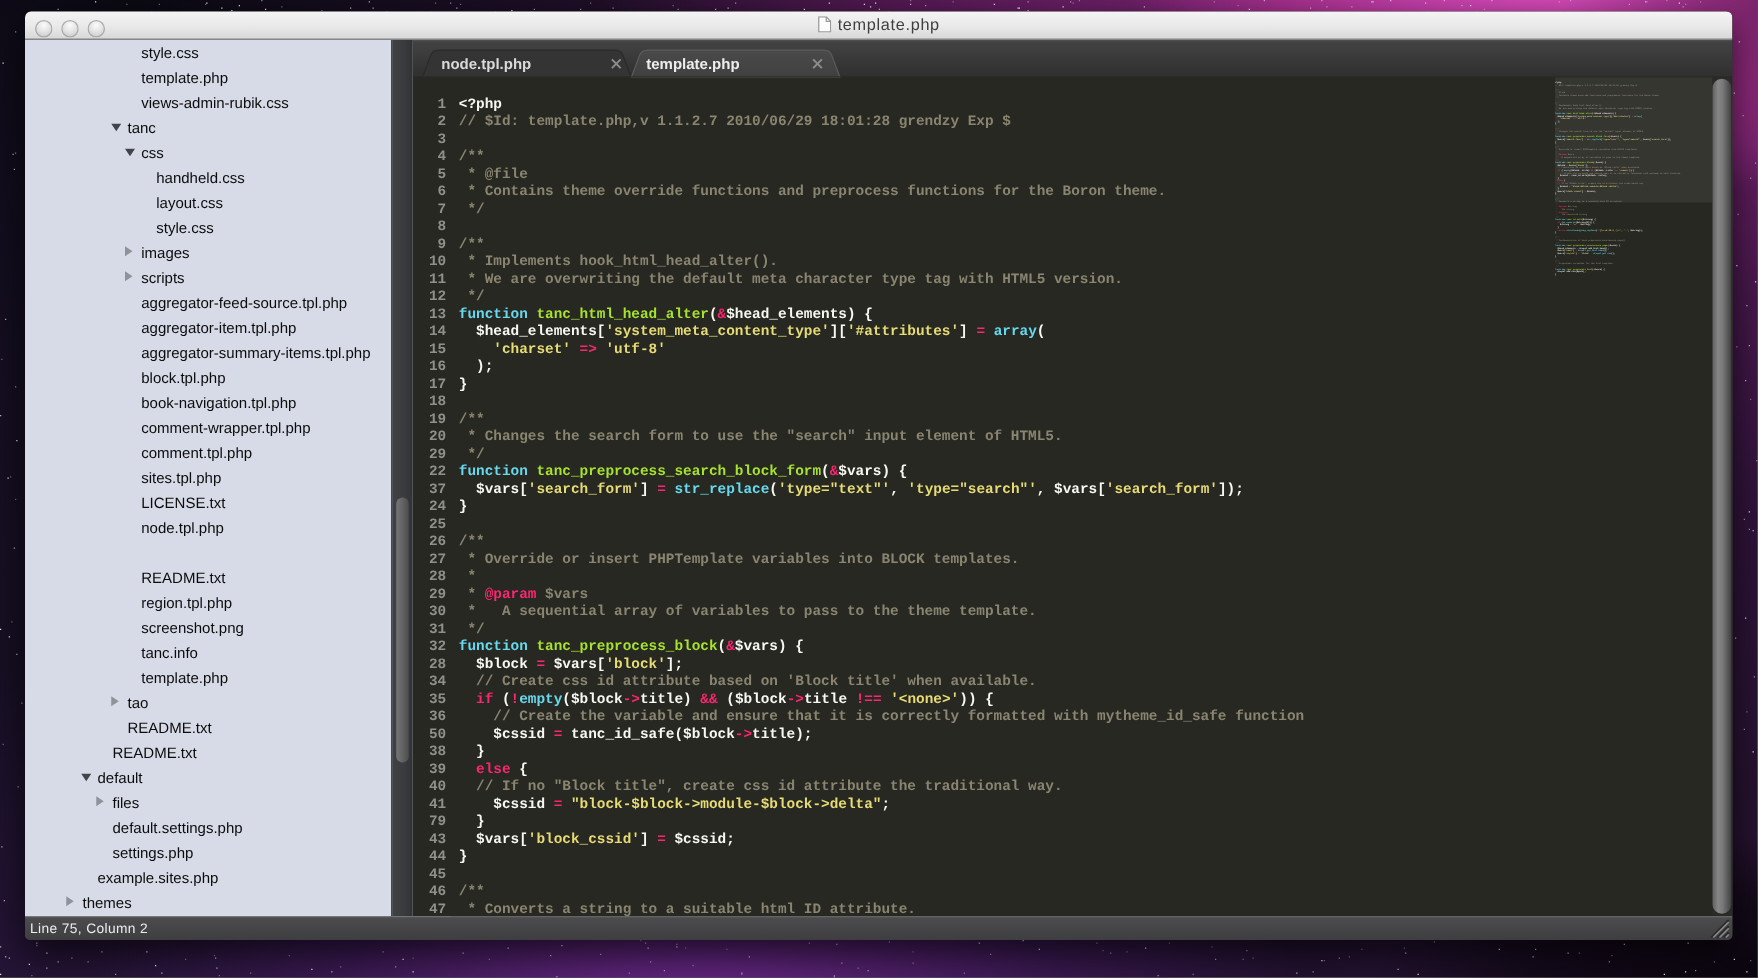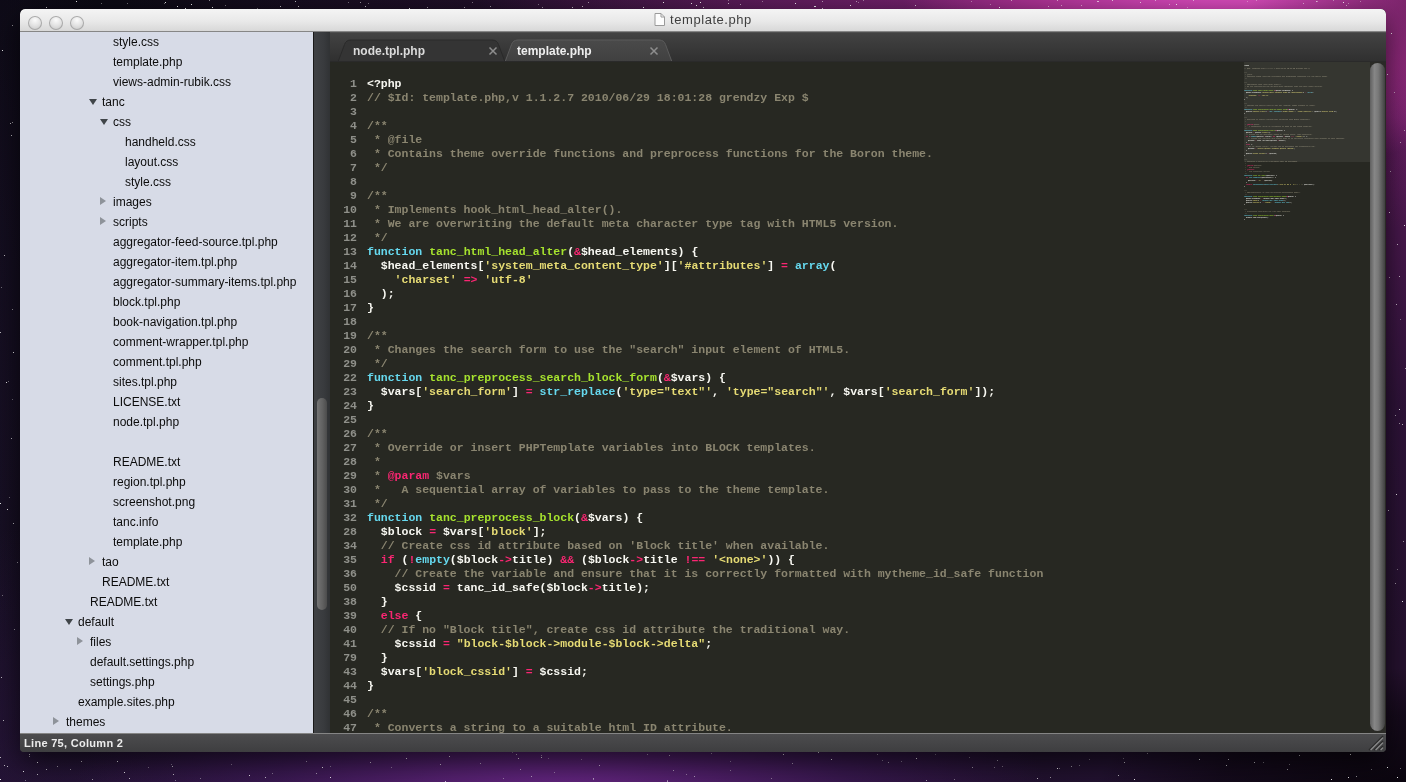--- a/index.html
+++ b/index.html
@@ -73,21 +73,21 @@
 .vtrack { position:absolute; left:1040px; top:30px; width:16px; height:671px;
   background:#2a2a26; }
 .vthumb { position:absolute; left:1040px; top:31px; width:15px; height:668px;
   border-radius:7.5px;
   background:linear-gradient(90deg,#606060,#868686 30%,#787878 55%,#535353 85%,#404040); }
 
 .status { position:absolute; left:0; bottom:0; width:100%; height:19px;
   background:linear-gradient(#4c4c4e,#3e3e40); border-top:1px solid #858585;
   border-radius:0 0 4px 4px; }
 .status .txt { position:absolute; left:4px; top:0; line-height:18px;
-  font-size:11px; font-weight:bold; color:#ececec; letter-spacing:.3px; }
+  font-size:11px; font-weight:normal; color:#ececec; letter-spacing:.3px; }
 .grip { position:absolute; right:2px; bottom:1px; }
 </style></head>
 <body>
 <div class="stars"></div>
 <div class="win">
   <div class="titlebar">
     <span class="tl" style="left:8px"></span>
     <span class="tl" style="left:29px"></span>
     <span class="tl" style="left:50px"></span>
     <div class="title"><svg width="11" height="13" viewBox="0 0 11 13">
@@ -251,21 +251,21 @@
           <div class="l"><span class="n">13</span><span class="t"><i class="b">function</i> <i class="f">tanc_html_head_alter</i>(<i class="k">&amp;</i>$head_elements) {</span></div>
           <div class="l"><span class="n">14</span><span class="t">  $head_elements[<i class="s">'system_meta_content_type'</i>][<i class="s">'#attributes'</i>] <i class="k">=</i> <i class="b">array</i>(</span></div>
           <div class="l"><span class="n">15</span><span class="t">    <i class="s">'charset'</i> <i class="k">=&gt;</i> <i class="s">'utf-8'</i></span></div>
           <div class="l"><span class="n">16</span><span class="t">  );</span></div>
           <div class="l"><span class="n">17</span><span class="t">}</span></div>
           <div class="l"><span class="n">18</span><span class="t"></span></div>
           <div class="l"><span class="n">19</span><span class="t"><i class="c">/**</i></span></div>
           <div class="l"><span class="n">20</span><span class="t"><i class="c"> * Changes the search form to use the "search" input element of HTML5.</i></span></div>
           <div class="l"><span class="n">29</span><span class="t"><i class="c"> */</i></span></div>
           <div class="l"><span class="n">22</span><span class="t"><i class="b">function</i> <i class="f">tanc_preprocess_search_block_form</i>(<i class="k">&amp;</i>$vars) {</span></div>
-          <div class="l"><span class="n">23</span><span class="t">  $vars[<i class="s">'search_form'</i>] <i class="k">=</i> <i class="b">str_replace</i>(<i class="s">'type="text"'</i>, <i class="s">'type="search"'</i>, $vars[<i class="s">'search_form'</i>]);</span></div>
+          <div class="l"><span class="n">37</span><span class="t">  $vars[<i class="s">'search_form'</i>] <i class="k">=</i> <i class="b">str_replace</i>(<i class="s">'type="text"'</i>, <i class="s">'type="search"'</i>, $vars[<i class="s">'search_form'</i>]);</span></div>
           <div class="l"><span class="n">24</span><span class="t">}</span></div>
           <div class="l"><span class="n">25</span><span class="t"></span></div>
           <div class="l"><span class="n">26</span><span class="t"><i class="c">/**</i></span></div>
           <div class="l"><span class="n">27</span><span class="t"><i class="c"> * Override or insert PHPTemplate variables into BLOCK templates.</i></span></div>
           <div class="l"><span class="n">28</span><span class="t"><i class="c"> *</i></span></div>
           <div class="l"><span class="n">29</span><span class="t"><i class="c"> * </i><i class="k">@param</i><i class="c"> $vars</i></span></div>
           <div class="l"><span class="n">30</span><span class="t"><i class="c"> *   A sequential array of variables to pass to the theme template.</i></span></div>
           <div class="l"><span class="n">31</span><span class="t"><i class="c"> */</i></span></div>
           <div class="l"><span class="n">32</span><span class="t"><i class="b">function</i> <i class="f">tanc_preprocess_block</i>(<i class="k">&amp;</i>$vars) {</span></div>
           <div class="l"><span class="n">28</span><span class="t">  $block <i class="k">=</i> $vars[<i class="s">'block'</i>];</span></div>

